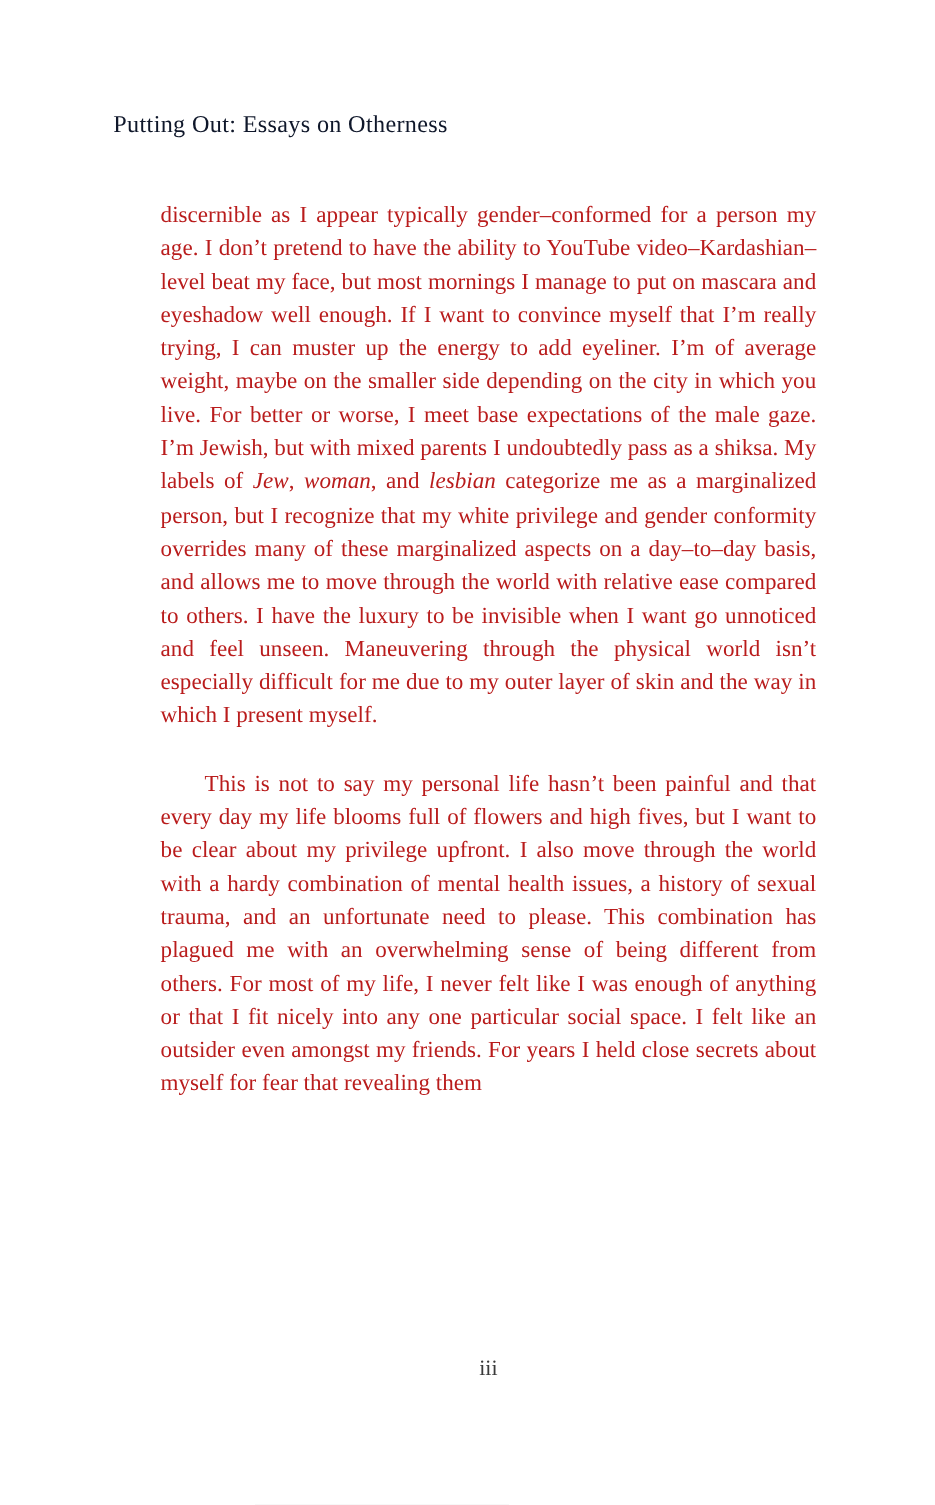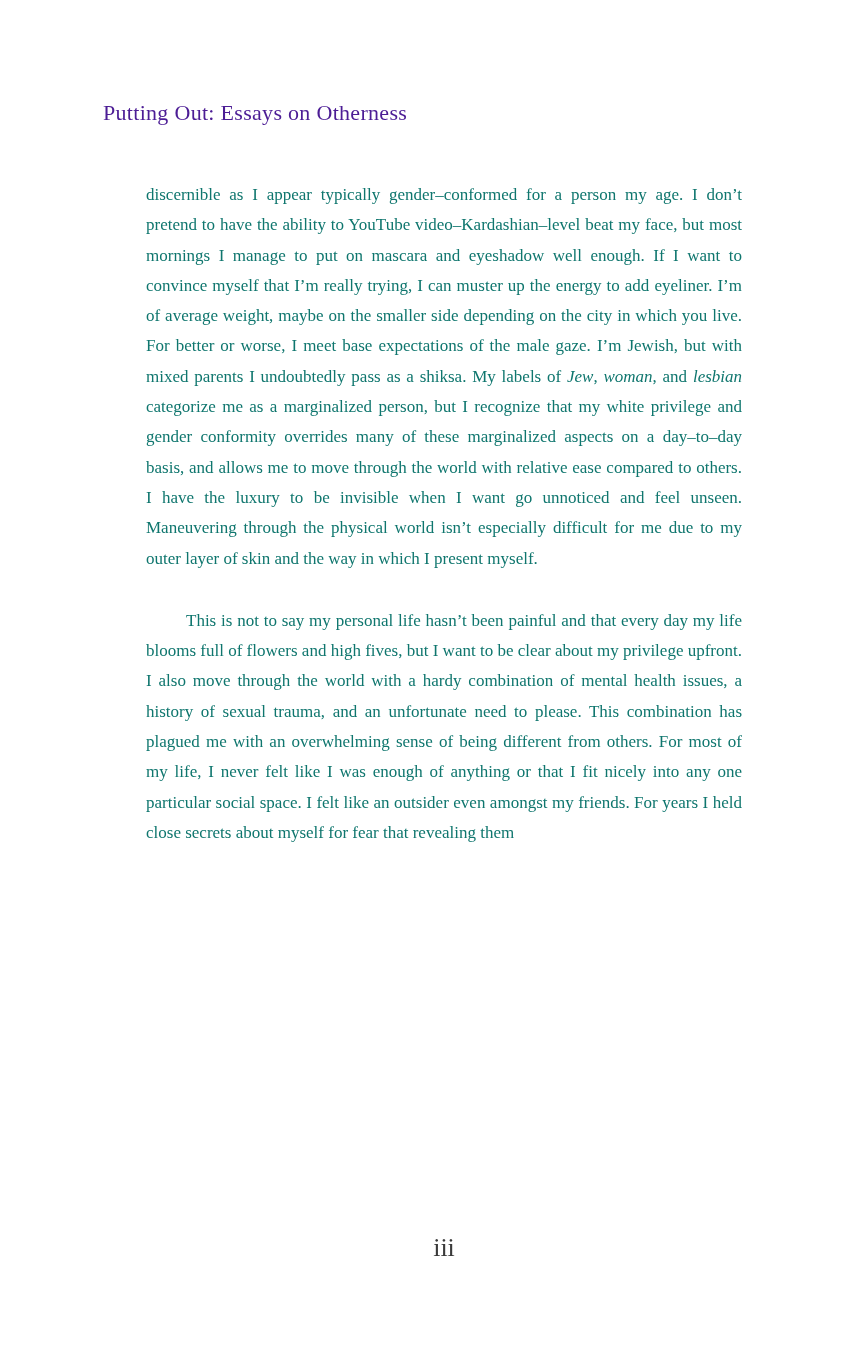--- a/index.html
+++ b/index.html
@@ -17,52 +17,52 @@
     font-family: "Liberation Serif", "DejaVu Serif", serif;
     overflow: hidden;
   }
   .running-header {
     position: absolute;
     left: 103px;
     top: 100px;
     font-size: 22px;
     line-height: 26px;
     letter-spacing: 0.3px;
-    color: #4c1d95;
+    color: #0f172a;
     white-space: nowrap;
   }
   .text-block {
     position: absolute;
     left: 146px;
     top: 180px;
     width: 596px;
-    font-size: 17px;
+    font-size: 21px;
     line-height: 30.3px;
     text-align: justify;
-    color: #0f766e;
+    color: #b91c1c;
   }
   .text-block p {
     margin: 0;
     padding: 0;
     hyphens: none;
   }
   .text-block p.indented {
     text-indent: 40px;
     margin-top: 32px;
   }
   .text-block em {
     font-style: italic;
   }
   .folio {
     position: absolute;
     left: 146px;
     width: 596px;
     top: 1233px;
     text-align: center;
-    font-size: 26px;
+    font-size: 20px;
     color: #3a3a3a;
   }
 </style>
 </head>
 <body>
 
 <div class="book-page">
 
   <div class="running-header">Putting Out: Essays on Otherness</div>
 

